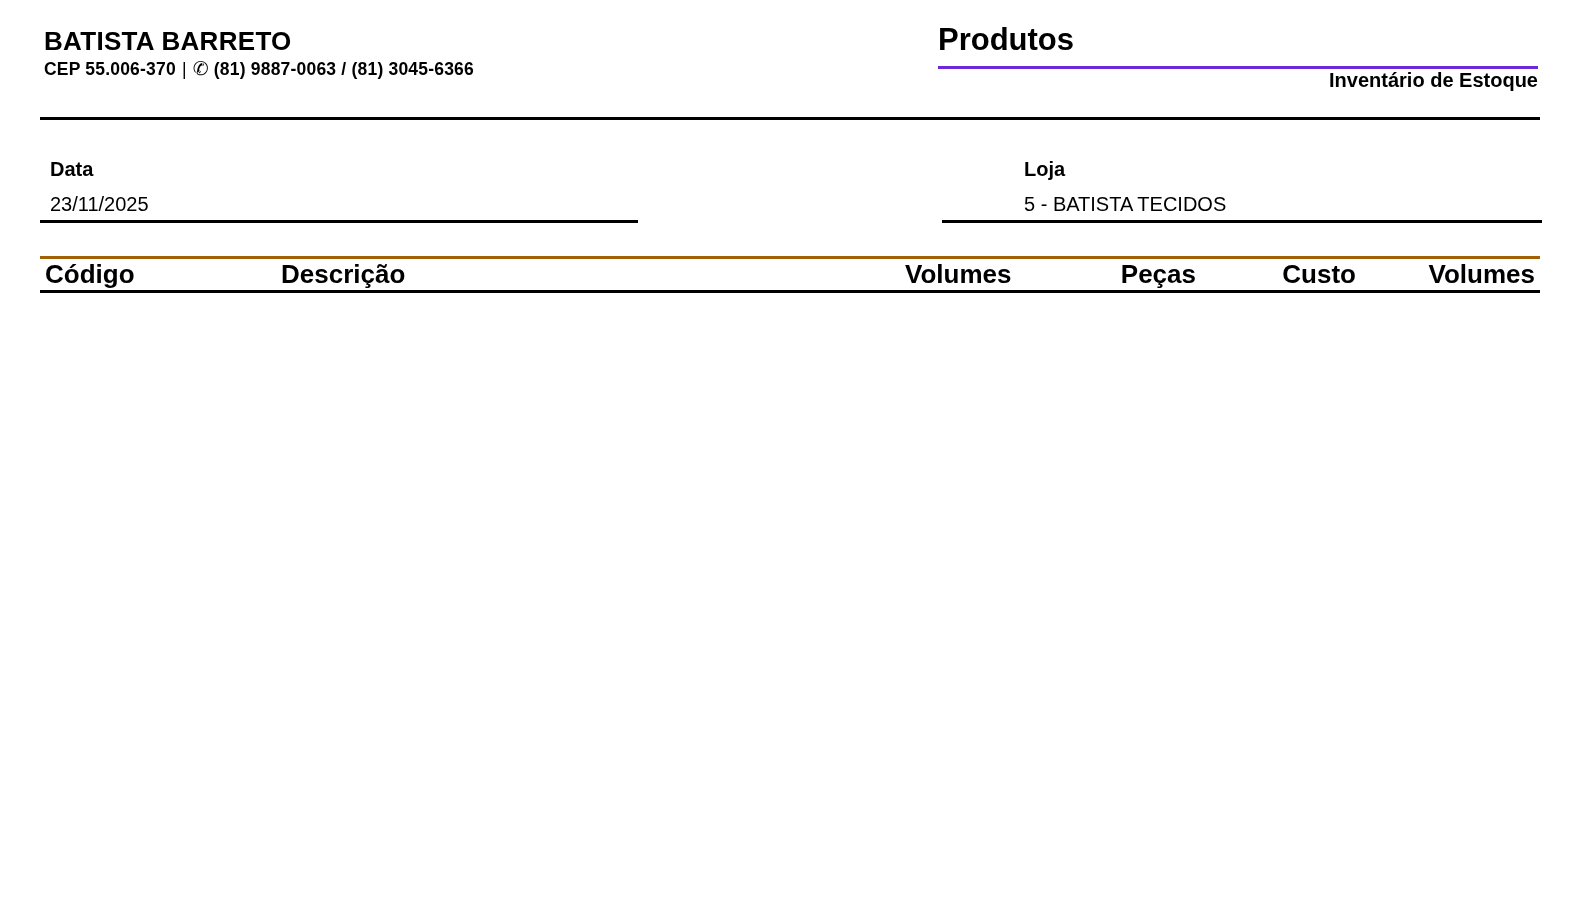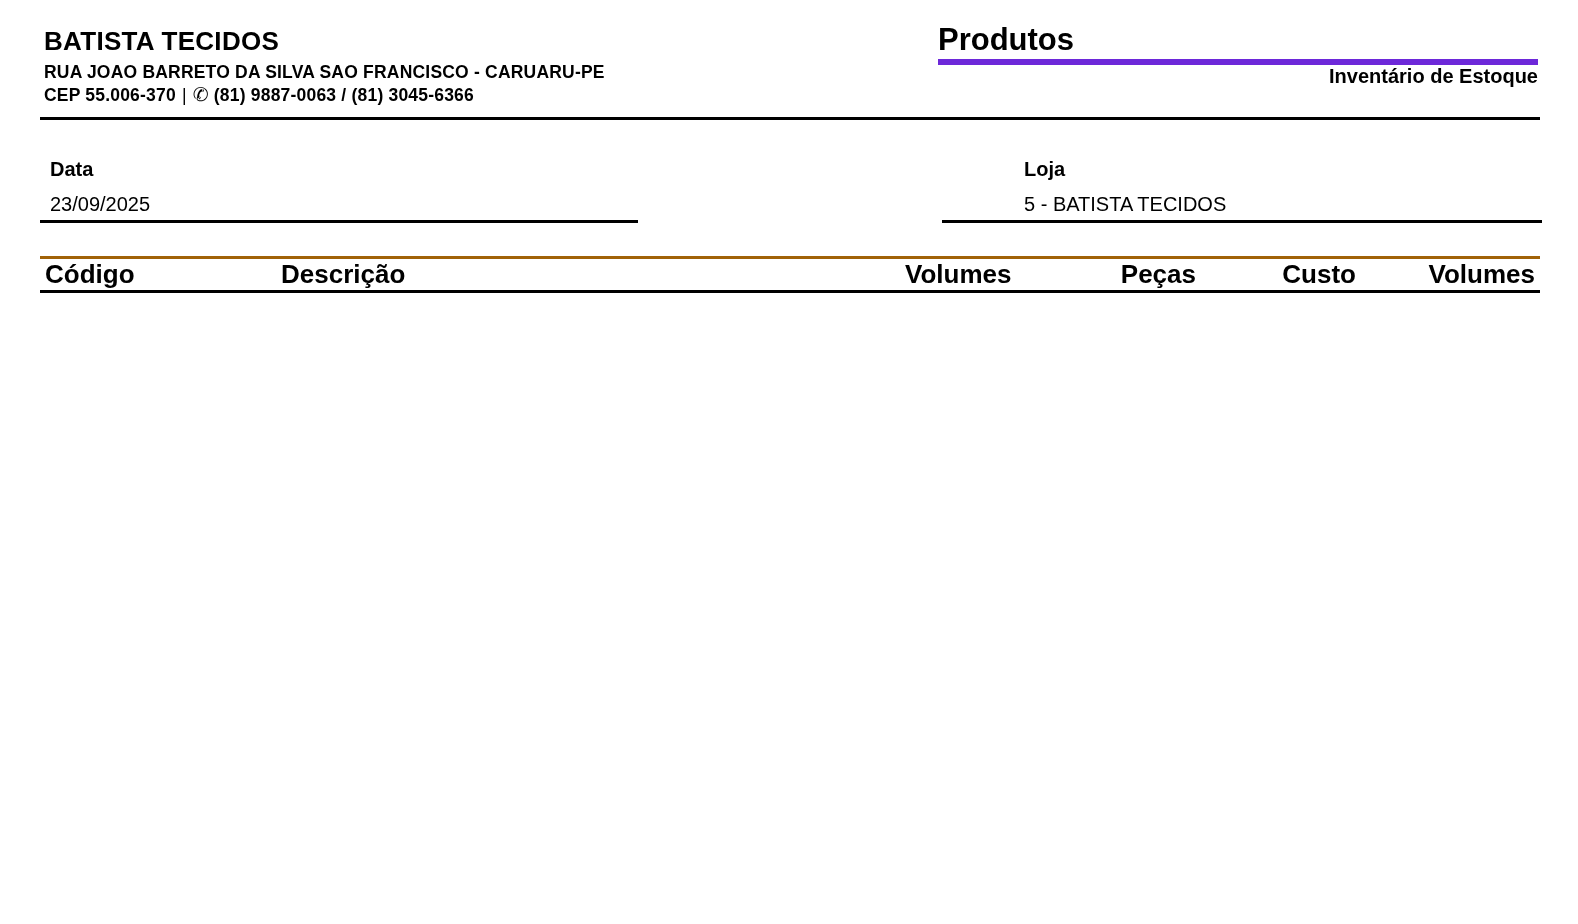--- a/index.html
+++ b/index.html
@@ -10,21 +10,21 @@
 
   
   .company-block { left:44px; top:26px; width:860px; }
   .company-name { font-size:26px; font-weight:700; letter-spacing:.3px; }
   .company-address { font-size:17.5px; font-weight:700; margin-top:5px; letter-spacing:.2px; }
   .company-contact { font-size:17.5px; font-weight:700; letter-spacing:.2px; }
   .company-contact .sep { font-weight:400; padding:0 6px; }
   .phone-glyph { font-weight:400; font-size:19px; }
 
   .title-block { left:938px; top:22px; width:600px; }
-  .report-title { font-size:31px; font-weight:700; border-bottom:6px solid #6d28d9; padding-bottom:1px; }
+  .report-title { font-size:31px; font-weight:700; border-bottom:3px solid #6d28d9; padding-bottom:8px; }
   .report-subtitle { font-size:20px; font-weight:700; text-align:right; }
 
   .rule-full { left:40px; top:117px; width:1500px; height:3px; background:#000; }
 
   
   .info-label { font-size:20px; font-weight:700; }
   .info-value { font-size:20px; margin-top:12px; }
   .data-block { left:50px; top:158px; width:596px; }
   .loja-block { left:988px; top:158px; width:596px;margin-left:36px; }
   .data-underline { left:40px; top:220px; width:598px; height:3px; background:#000; }
@@ -42,38 +42,37 @@
   .col-subtotal { width:184px; }
   .al { text-align:left; padding-left:5px; }
   .ac { text-align:center; }
   .ar { text-align:right;margin-top:48px; }
   .pr5 { padding-right:5px; }
 </style>
 </head>
 <body>
 
 <div class="abs company-block">
-  <div class="company-name">BATISTA TECIDOS</div>
-  <div class="company-address">RUA JOAO BARRETO DA SILVA SAO FRANCISCO - CARUARU-PE</div>
+  <div class="company-name">BATISTA BARRETO</div>
   <div class="company-contact">
     <span>CEP 55.006-370</span><span class="sep">|</span><span class="phone-glyph">✆</span>
     <span>(81) 9887-0063 / (81) 3045-6366</span>
   </div>
 </div>
 
 <div class="abs title-block">
   <div class="report-title">Produtos</div>
   <div class="report-subtitle">Inventário de Estoque</div>
 </div>
 
 <div class="abs rule-full"></div>
 
 <div class="abs data-block">
   <div class="info-label">Data</div>
-  <div class="info-value">23/09/2025</div>
+  <div class="info-value">23/11/2025</div>
 </div>
 <div class="abs data-underline"></div>
 
 <div class="abs loja-block">
   <div class="info-label">Loja</div>
   <div class="info-value">5 - BATISTA TECIDOS</div>
 </div>
 <div class="abs loja-underline"></div>
 
 <table class="abs report-table">

